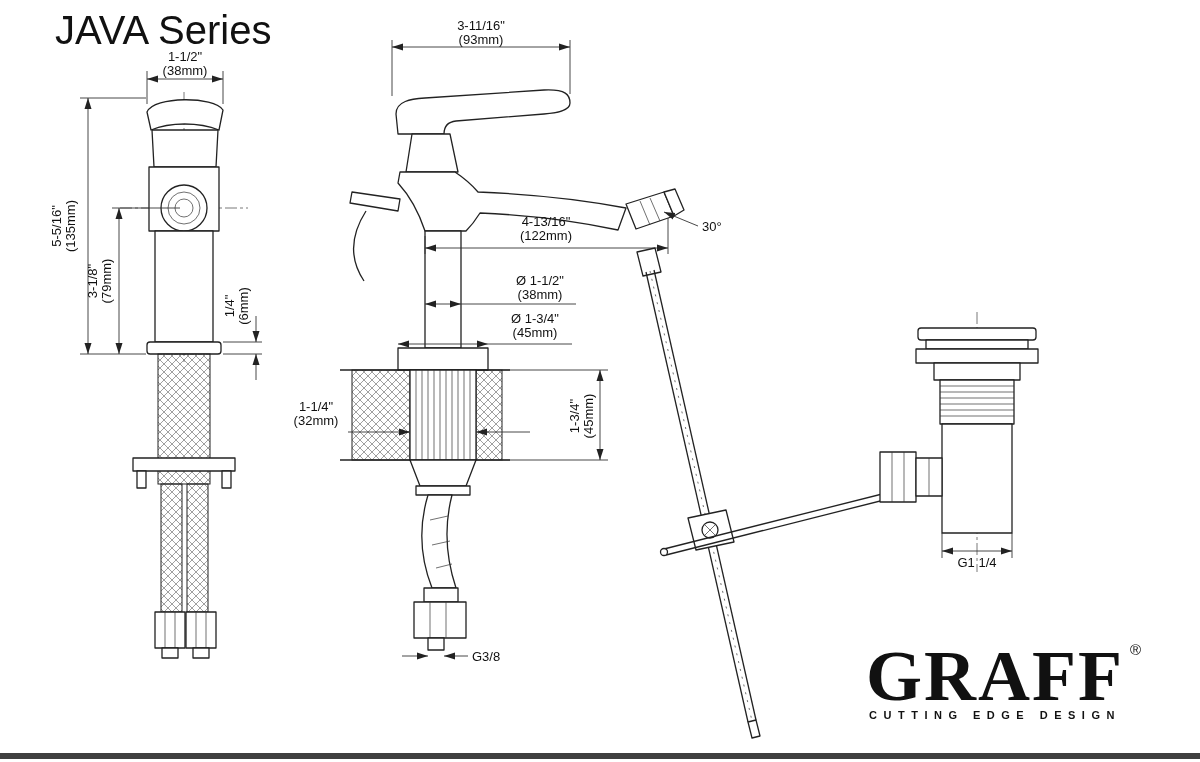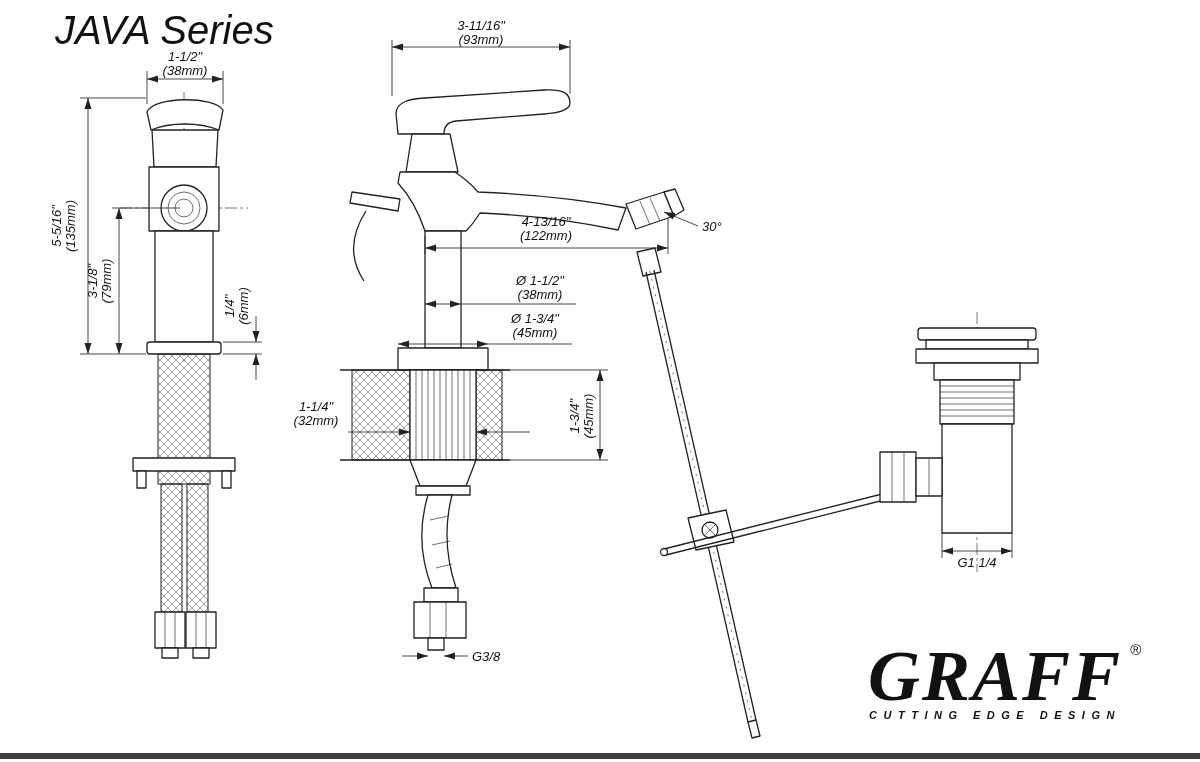--- a/index.html
+++ b/index.html
@@ -1,17 +1,17 @@
 <!DOCTYPE html>
 <html><head>
 <meta charset="utf-8">
 <style>
   html,body{margin:0;padding:0;background:#fff;}
   .canvas{position:relative;width:1200px;height:762px;background:#fff;overflow:hidden;
-          font-family:"Liberation Sans",sans-serif;font-style:italic;}
+          font-family:"Liberation Sans",sans-serif;}
   svg{position:absolute;left:0;top:0;}
   .title{font-size:40px;fill:#111;}
   .dim{font-size:13px;fill:#111;}
   .dim-m{text-anchor:middle;}
   .logo{font-family:"Liberation Serif",serif;font-weight:bold;font-size:72px;fill:#111;text-anchor:middle;letter-spacing:2px;}
   .reg{font-size:15px;fill:#111;}
   .tag{font-size:11px;fill:#111;letter-spacing:6.5px;text-anchor:middle;font-weight:bold;}
   .fw{fill:#fff;stroke:#222;stroke-width:1.3;stroke-linejoin:round;}
   .ln{fill:none;stroke:#222;stroke-width:1.3;stroke-linejoin:round;}
   .thin{fill:none;stroke:#333;stroke-width:0.7;}

